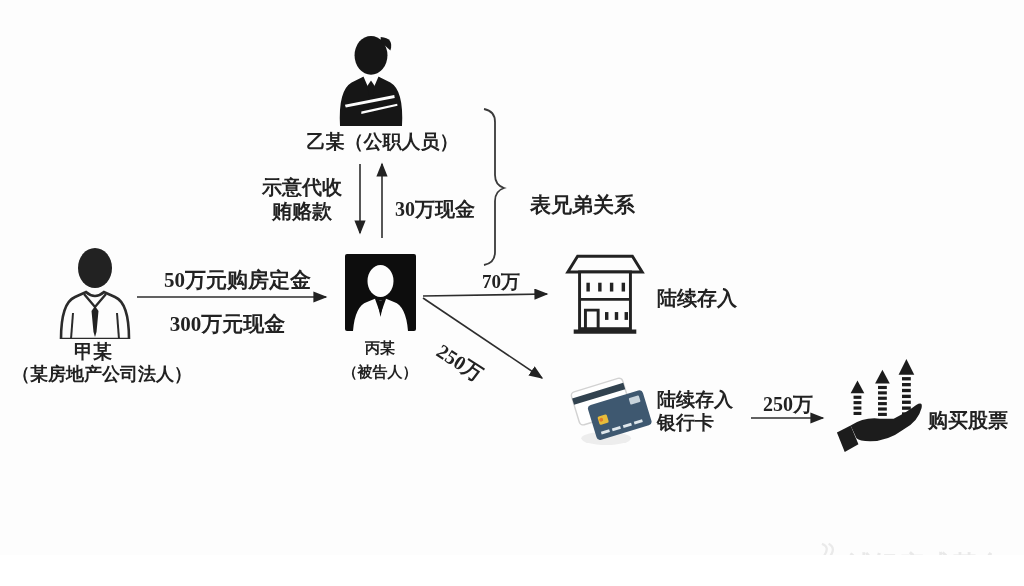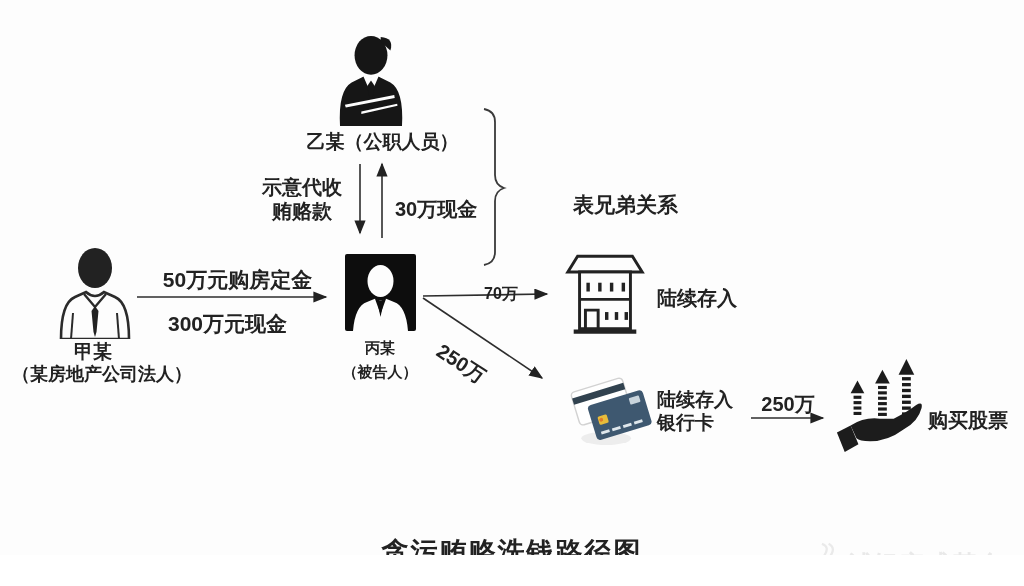--- a/index.html
+++ b/index.html
@@ -1,39 +1,39 @@
 <!DOCTYPE html>
 <html><head>
 <meta charset="utf-8">
 <style>
   html,body{margin:0;padding:0;background:#ffffff;}
   .canvas{
     position:relative;width:1024px;height:555px;overflow:hidden;
     background:#fdfdfd;color:#1f1f1f;
-    font-family:Liberation Sans, sans-serif;
+    font-family:Liberation Serif, serif;
   }
   .abs{position:absolute;}
   .lbl{position:absolute;white-space:nowrap;font-weight:600;color:#222;}
   .ctr{text-align:center;}
   
   .lbl-personB{left:295px;top:129px;width:175px;font-size:19px;}
   .lbl-personA{left:53px;top:339px;width:80px;font-size:19px;}
   .lbl-personA-sub{left:2px;top:362px;width:200px;font-size:18px;}
   .lbl-personC{left:340px;top:339px;width:80px;font-size:15px;}
   .lbl-personC-sub{left:330px;top:363px;width:100px;font-size:15px;}
   .lbl-house{left:657px;top:285px;font-size:20px;}
   .lbl-card{left:657px;top:388px;font-size:19px;line-height:23px;}
   .lbl-stocks{left:928px;top:407px;font-size:20px;text-align:center;}
   
   .lbl-deposit{left:140px;top:266px;width:195px;font-size:21px;font-weight:700;}
   .lbl-cash{left:140px;top:310px;width:175px;font-size:21px;font-weight:700;}
   .lbl-collect{left:252px;top:175px;width:100px;font-size:20px;line-height:24px;}
   .lbl-cashback{left:385px;top:196px;font-size:20px;font-weight:700;margin-left:10px;}
-  .lbl-relation{left:530px;top:191px;font-size:21px;margin-left:43px;}
-  .lbl-house-amt{left:466px;top:284px;width:70px;font-size:16px;font-weight:700;}
+  .lbl-relation{left:530px;top:191px;font-size:21px;}
+  .lbl-house-amt{left:466px;top:269px;width:70px;font-size:19px;font-weight:700;}
   .lbl-card-amt{left:446px;top:338px;font-size:20px;font-weight:700;
                 transform:rotate(33deg);transform-origin:left top;}
   .lbl-stock-amt{left:752px;top:391px;width:72px;font-size:20px;font-weight:700;}
   
   .title{left:0;right:0;top:534px;font-size:27px;font-weight:700;letter-spacing:2px;}
   .watermark{left:797px;top:540px;display:flex;align-items:center;gap:5px;
              color:#e9e9e9;font-size:25px;font-weight:700;letter-spacing:1px;}
   
   .ic-personB{left:332px;top:34px;width:78px;height:92px;}
   .ic-personA{left:55px;top:247px;width:80px;height:92px;}
@@ -191,21 +191,20 @@
         <rect x="70.5" y="45.5" width="9" height="3.4"></rect>
         <rect x="70.5" y="51.5" width="9" height="3.4"></rect>
         <rect x="70.5" y="57.5" width="9" height="3.4"></rect>
       </g>
       <path d="M4 78 L18 71 L26 90 L12 98 Z"></path>
       <path d="M18 71 Q32 62 48 64 L62 64 Q76 57 85 50 Q92 46 90.5 53 Q87 67 72 75 Q56 87 38 87 Q27 87 24 84 Z"></path>
     </svg>
   </div>
   <div class="lbl lbl-stocks">购买股票</div>
 
-  <div class="lbl ctr title">贪污贿赂洗钱路径图</div>
 
   <div class="abs watermark">
     <span>
       <svg width="46" height="42" viewBox="0 0 48 44" xmlns="http://www.w3.org/2000/svg" fill="none" stroke="#eaeaea" stroke-width="2.4">
         <ellipse cx="19" cy="29" rx="14" ry="10.5"></ellipse>
         <ellipse cx="17.5" cy="30" rx="6.5" ry="5"></ellipse>
         <circle cx="16" cy="31" r="1.8" fill="#eaeaea" stroke="none"></circle>
         <path d="M28 17 Q35 7 26 4"></path>
         <path d="M33 19 Q42 9 33 4"></path>
       </svg>

